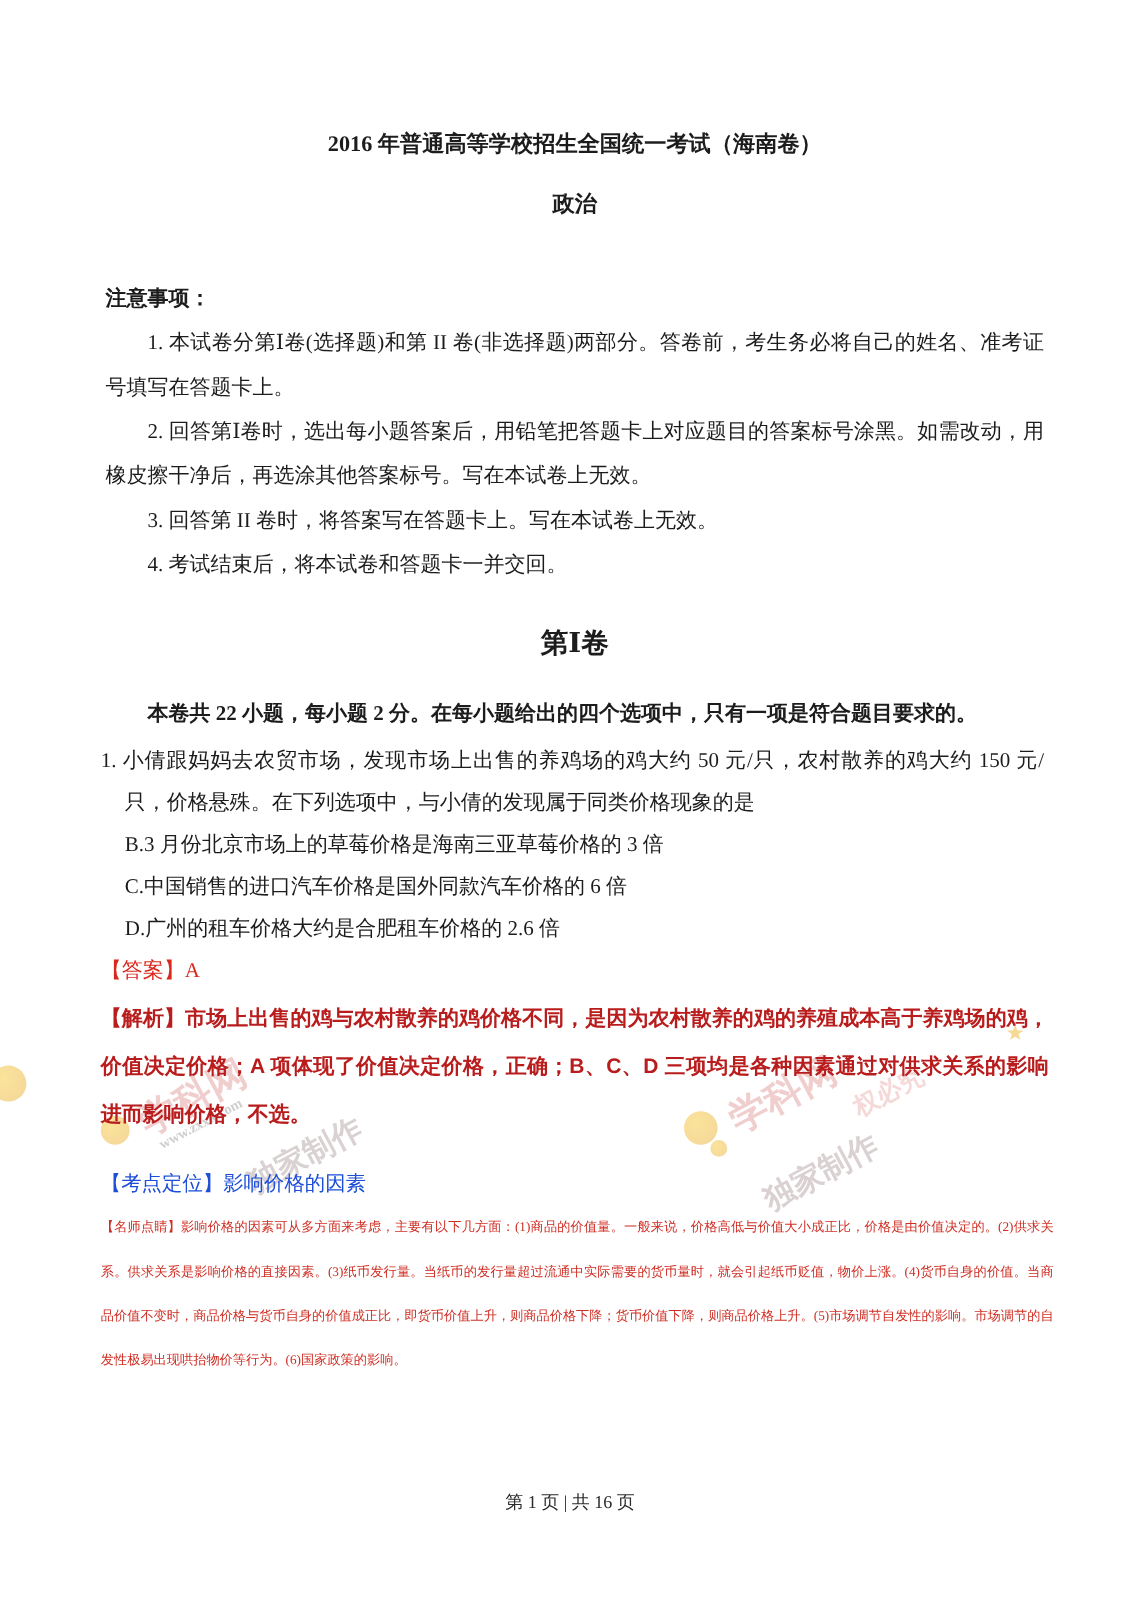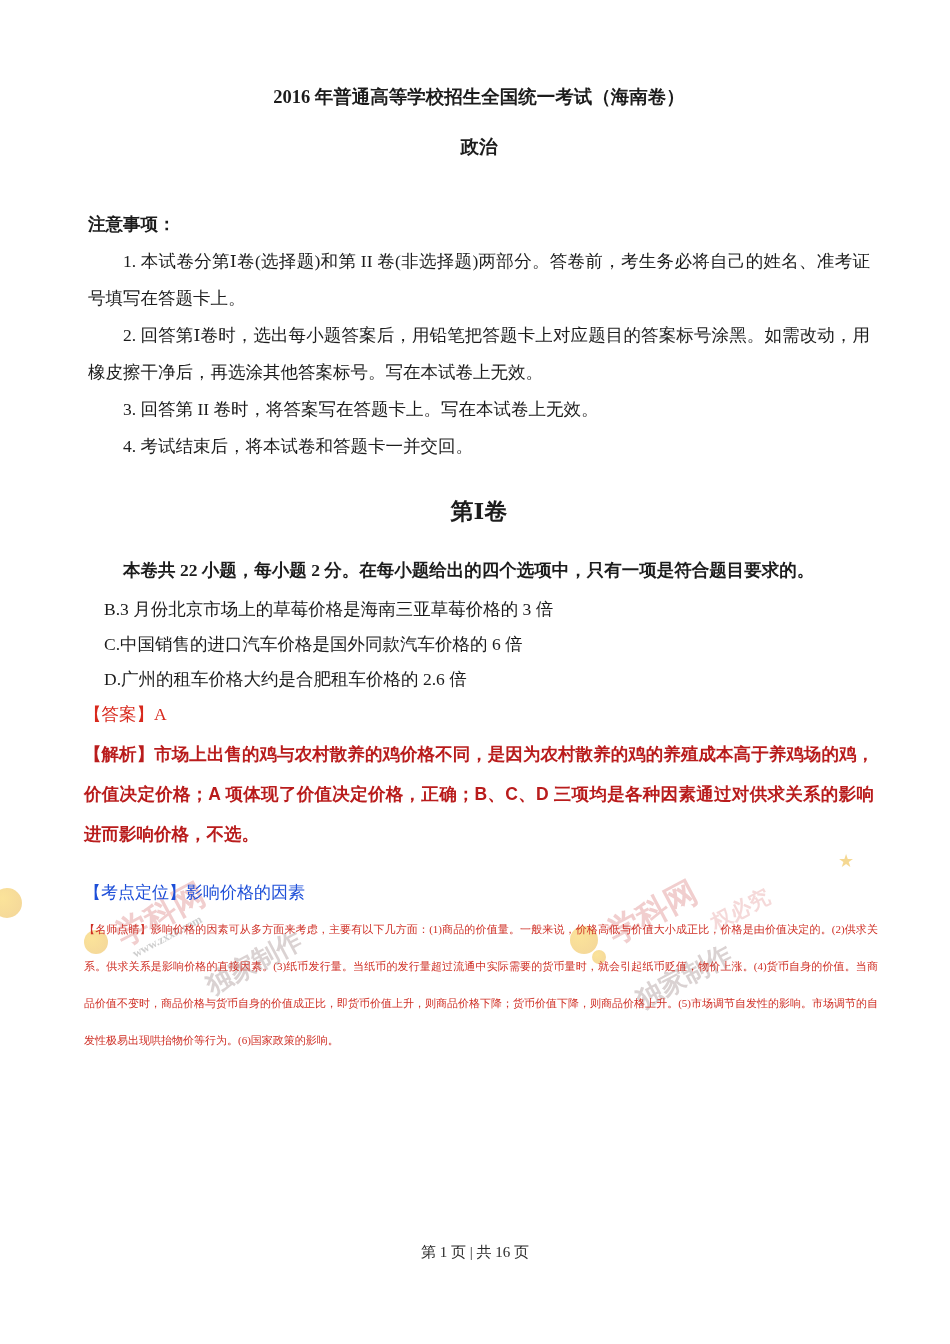--- a/index.html
+++ b/index.html
@@ -10,21 +10,21 @@
     margin: 0 auto;
     background: #ffffff;
     overflow: hidden;
     font-family: "Liberation Serif", "DejaVu Serif", serif;
     color: #1c1c1c;
   }
   .wm-layer { position: absolute; inset: 0; z-index: 0; }
   .content  { position: absolute; inset: 0; z-index: 1; }
 
   .doc-title {
-    margin: 84px 80px 0 88px;
+    margin: 108px 80px 0 88px;
     text-align: center;
     font-weight: bold;
     font-size: 18.5px;
     line-height: 26px;
   }
   .doc-subject {
     margin: 24px 80px 0 88px;
     text-align: center;
     font-weight: bold;
     font-size: 18.5px;
@@ -158,20 +158,21 @@
       <div class="notice-item">2. 回答第Ⅰ卷时，选出每小题答案后，用铅笔把答题卡上对应题目的答案标号涂黑。如需改动，用橡皮擦干净后，再选涂其他答案标号。写在本试卷上无效。</div>
       <div class="notice-item">3. 回答第 II 卷时，将答案写在答题卡上。写在本试卷上无效。</div>
       <div class="notice-item">4. 考试结束后，将本试卷和答题卡一并交回。</div>
     </div>
 
     <div class="section-heading">第Ⅰ卷</div>
 
     <div class="section-intro">本卷共 22 小题，每小题 2 分。在每小题给出的四个选项中，只有一项是符合题目要求的。</div>
 
     <div class="question">
+      <div class="q-stem">1. 小倩跟妈妈去农贸市场，发现市场上出售的养鸡场的鸡大约 50 元/只，农村散养的鸡大约 150 元/只，价格悬殊。在下列选项中，与小倩的发现属于同类价格现象的是</div>
       <div class="q-option">B.3 月份北京市场上的草莓价格是海南三亚草莓价格的 3 倍</div>
       <div class="q-option">C.中国销售的进口汽车价格是国外同款汽车价格的 6 倍</div>
       <div class="q-option">D.广州的租车价格大约是合肥租车价格的 2.6 倍</div>
     </div>
 
     <div class="answer-line">【答案】A</div>
 
     <div class="analysis-line">【解析】市场上出售的鸡与农村散养的鸡价格不同，是因为农村散养的鸡的养殖成本高于养鸡场的鸡，价值决定价格；A 项体现了价值决定价格，正确；B、C、D 三项均是各种因素通过对供求关系的影响进而影响价格，不选。</div>
 
     <div class="focus-line">【考点定位】影响价格的因素</div>

